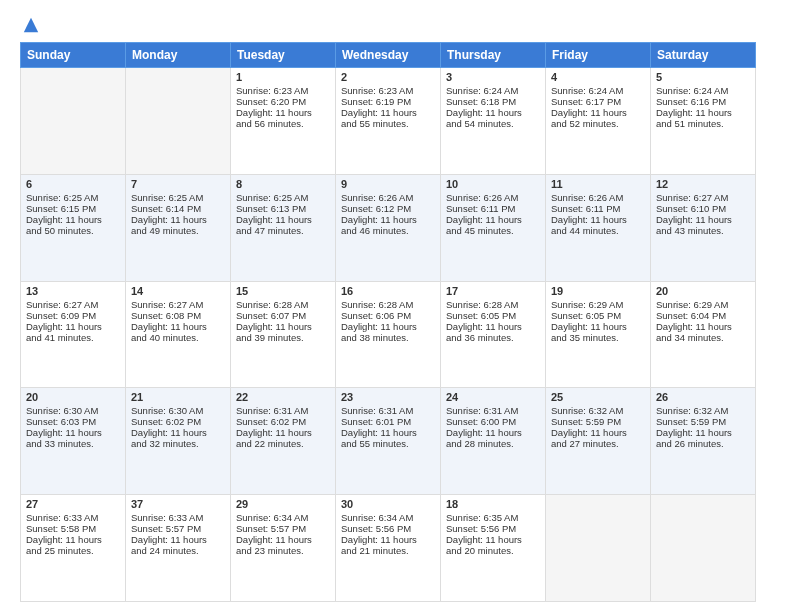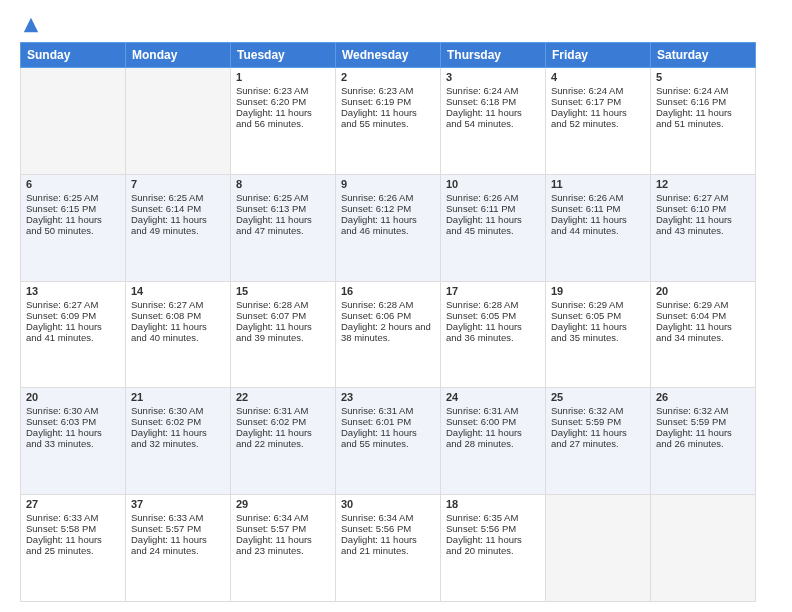--- a/index.html
+++ b/index.html
@@ -151,21 +151,21 @@
           <td><span class="day-num">8</span><span>Sunrise: 6:25 AM</span><br><span>Sunset: 6:13 PM</span><br><span>Daylight: 11 hours and 47 minutes.</span></td>
           <td><span class="day-num">9</span><span>Sunrise: 6:26 AM</span><br><span>Sunset: 6:12 PM</span><br><span>Daylight: 11 hours and 46 minutes.</span></td>
           <td><span class="day-num">10</span><span>Sunrise: 6:26 AM</span><br><span>Sunset: 6:11 PM</span><br><span>Daylight: 11 hours and 45 minutes.</span></td>
           <td><span class="day-num">11</span><span>Sunrise: 6:26 AM</span><br><span>Sunset: 6:11 PM</span><br><span>Daylight: 11 hours and 44 minutes.</span></td>
           <td><span class="day-num">12</span><span>Sunrise: 6:27 AM</span><br><span>Sunset: 6:10 PM</span><br><span>Daylight: 11 hours and 43 minutes.</span></td>
         </tr>
         <tr>
           <td><span class="day-num">13</span><span>Sunrise: 6:27 AM</span><br><span>Sunset: 6:09 PM</span><br><span>Daylight: 11 hours and 41 minutes.</span></td>
           <td><span class="day-num">14</span><span>Sunrise: 6:27 AM</span><br><span>Sunset: 6:08 PM</span><br><span>Daylight: 11 hours and 40 minutes.</span></td>
           <td><span class="day-num">15</span><span>Sunrise: 6:28 AM</span><br><span>Sunset: 6:07 PM</span><br><span>Daylight: 11 hours and 39 minutes.</span></td>
-          <td><span class="day-num">16</span><span>Sunrise: 6:28 AM</span><br><span>Sunset: 6:06 PM</span><br><span>Daylight: 2 hours and 38 minutes.</span></td>
+          <td><span class="day-num">16</span><span>Sunrise: 6:28 AM</span><br><span>Sunset: 6:06 PM</span><br><span>Daylight: 11 hours and 38 minutes.</span></td>
           <td><span class="day-num">17</span><span>Sunrise: 6:28 AM</span><br><span>Sunset: 6:05 PM</span><br><span>Daylight: 11 hours and 36 minutes.</span></td>
           <td><span class="day-num">19</span><span>Sunrise: 6:29 AM</span><br><span>Sunset: 6:05 PM</span><br><span>Daylight: 11 hours and 35 minutes.</span></td>
           <td><span class="day-num">20</span><span>Sunrise: 6:29 AM</span><br><span>Sunset: 6:04 PM</span><br><span>Daylight: 11 hours and 34 minutes.</span></td>
         </tr>
         <tr>
           <td><span class="day-num">20</span><span>Sunrise: 6:30 AM</span><br><span>Sunset: 6:03 PM</span><br><span>Daylight: 11 hours and 33 minutes.</span></td>
           <td><span class="day-num">21</span><span>Sunrise: 6:30 AM</span><br><span>Sunset: 6:02 PM</span><br><span>Daylight: 11 hours and 32 minutes.</span></td>
           <td><span class="day-num">22</span><span>Sunrise: 6:31 AM</span><br><span>Sunset: 6:02 PM</span><br><span>Daylight: 11 hours and 22 minutes.</span></td>
           <td><span class="day-num">23</span><span>Sunrise: 6:31 AM</span><br><span>Sunset: 6:01 PM</span><br><span>Daylight: 11 hours and 55 minutes.</span></td>
           <td><span class="day-num">24</span><span>Sunrise: 6:31 AM</span><br><span>Sunset: 6:00 PM</span><br><span>Daylight: 11 hours and 28 minutes.</span></td>

